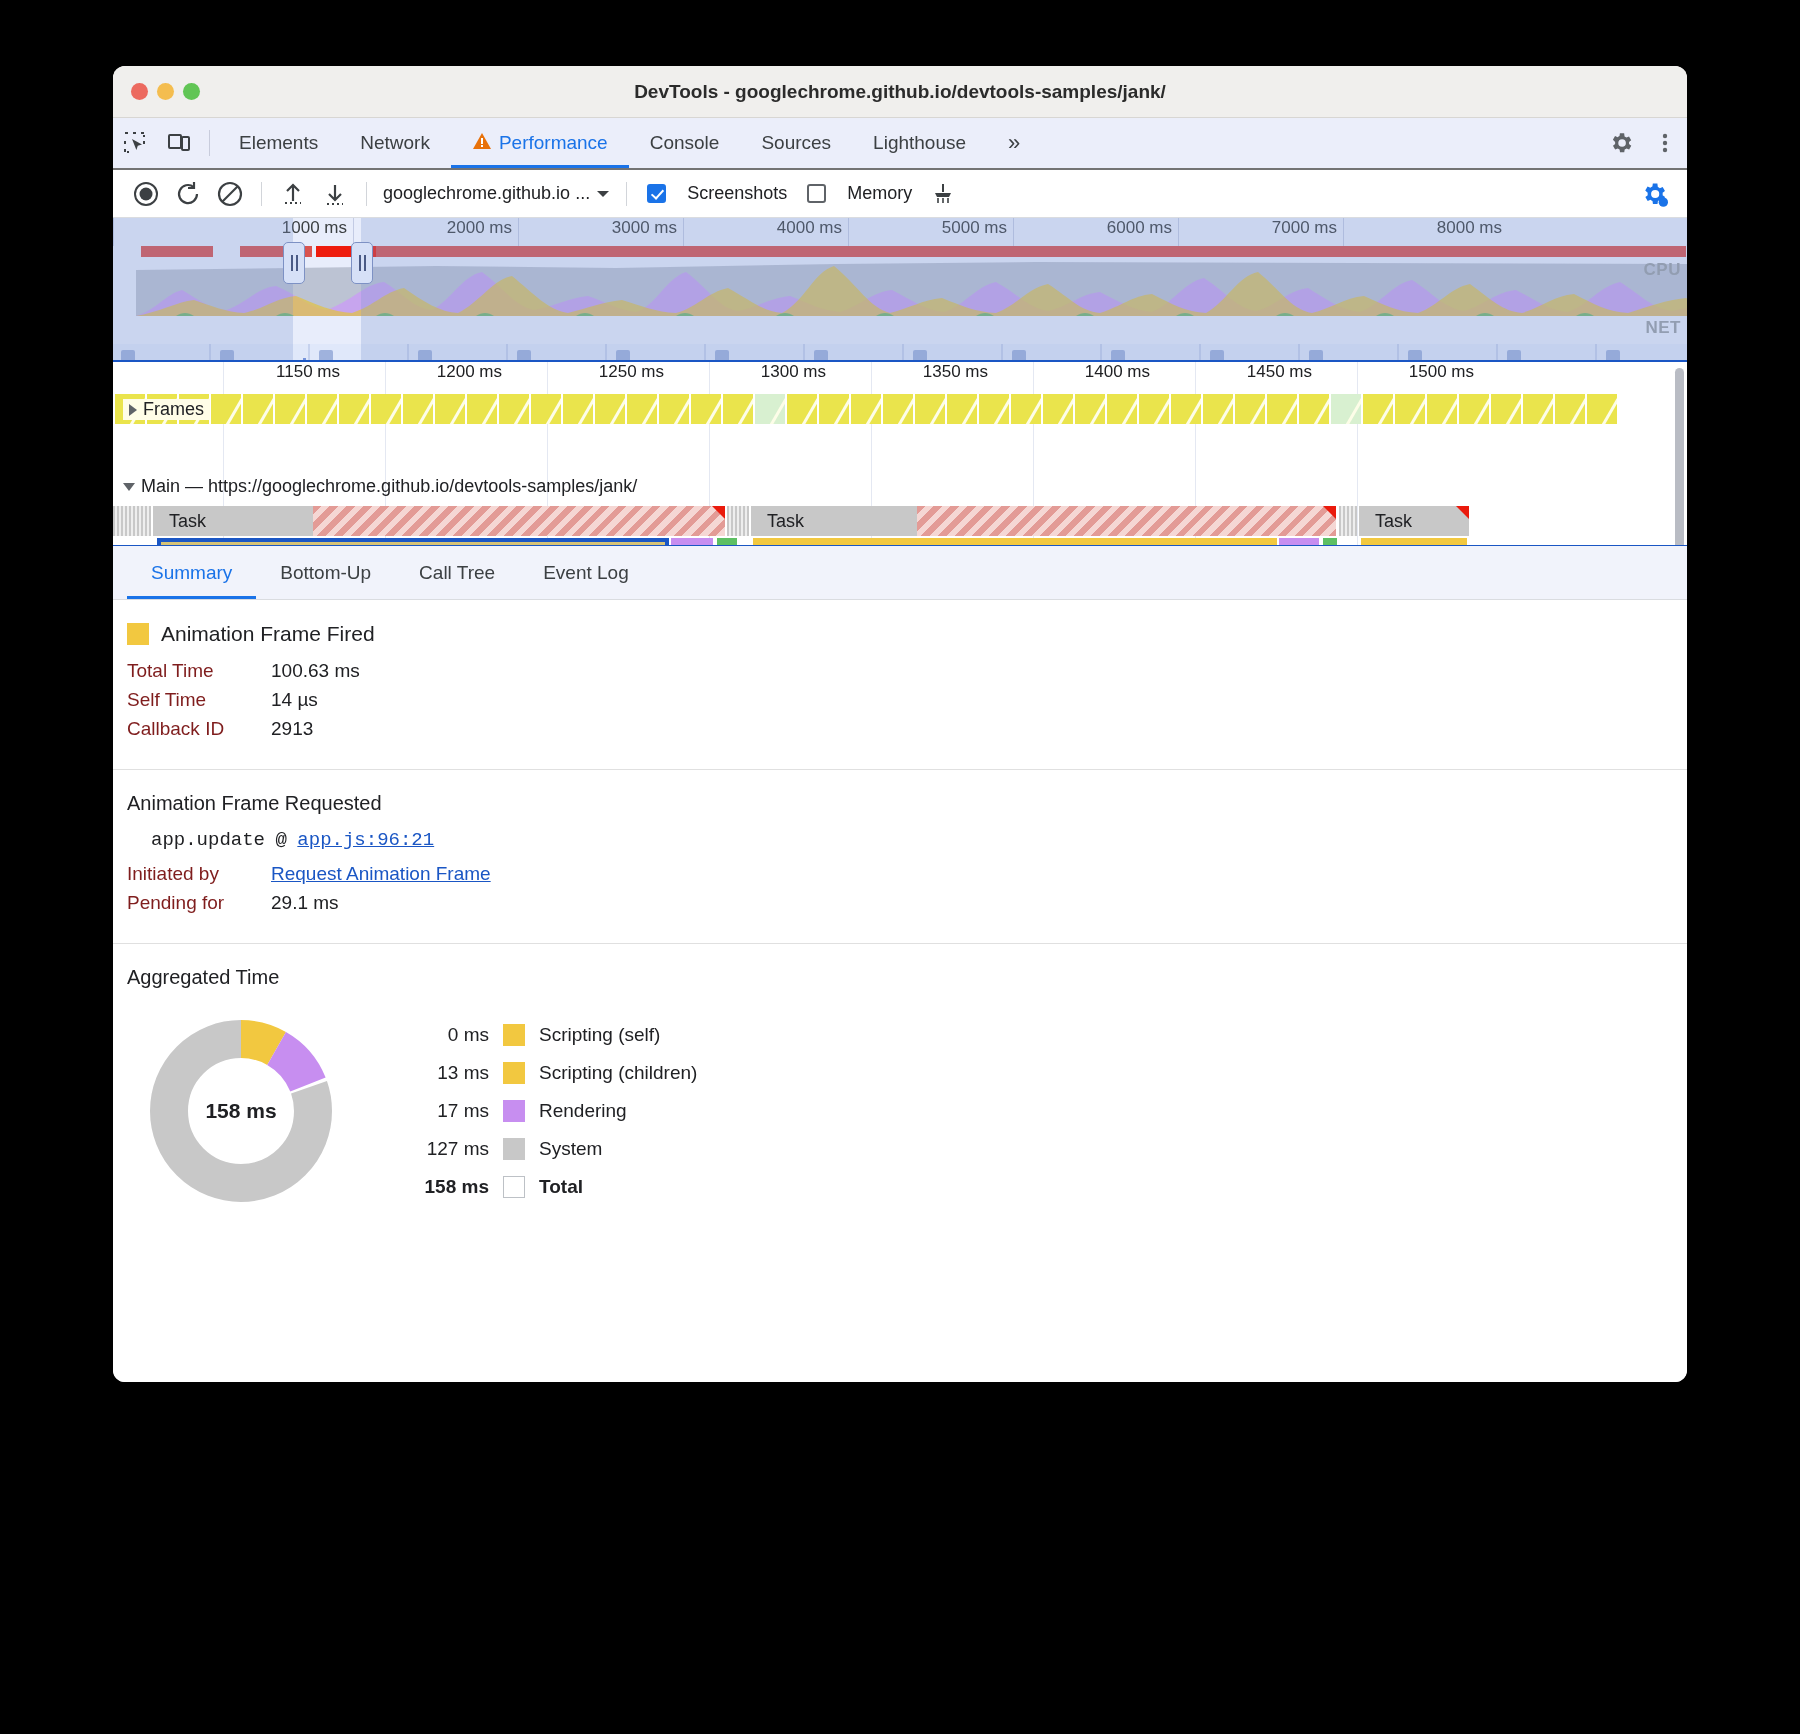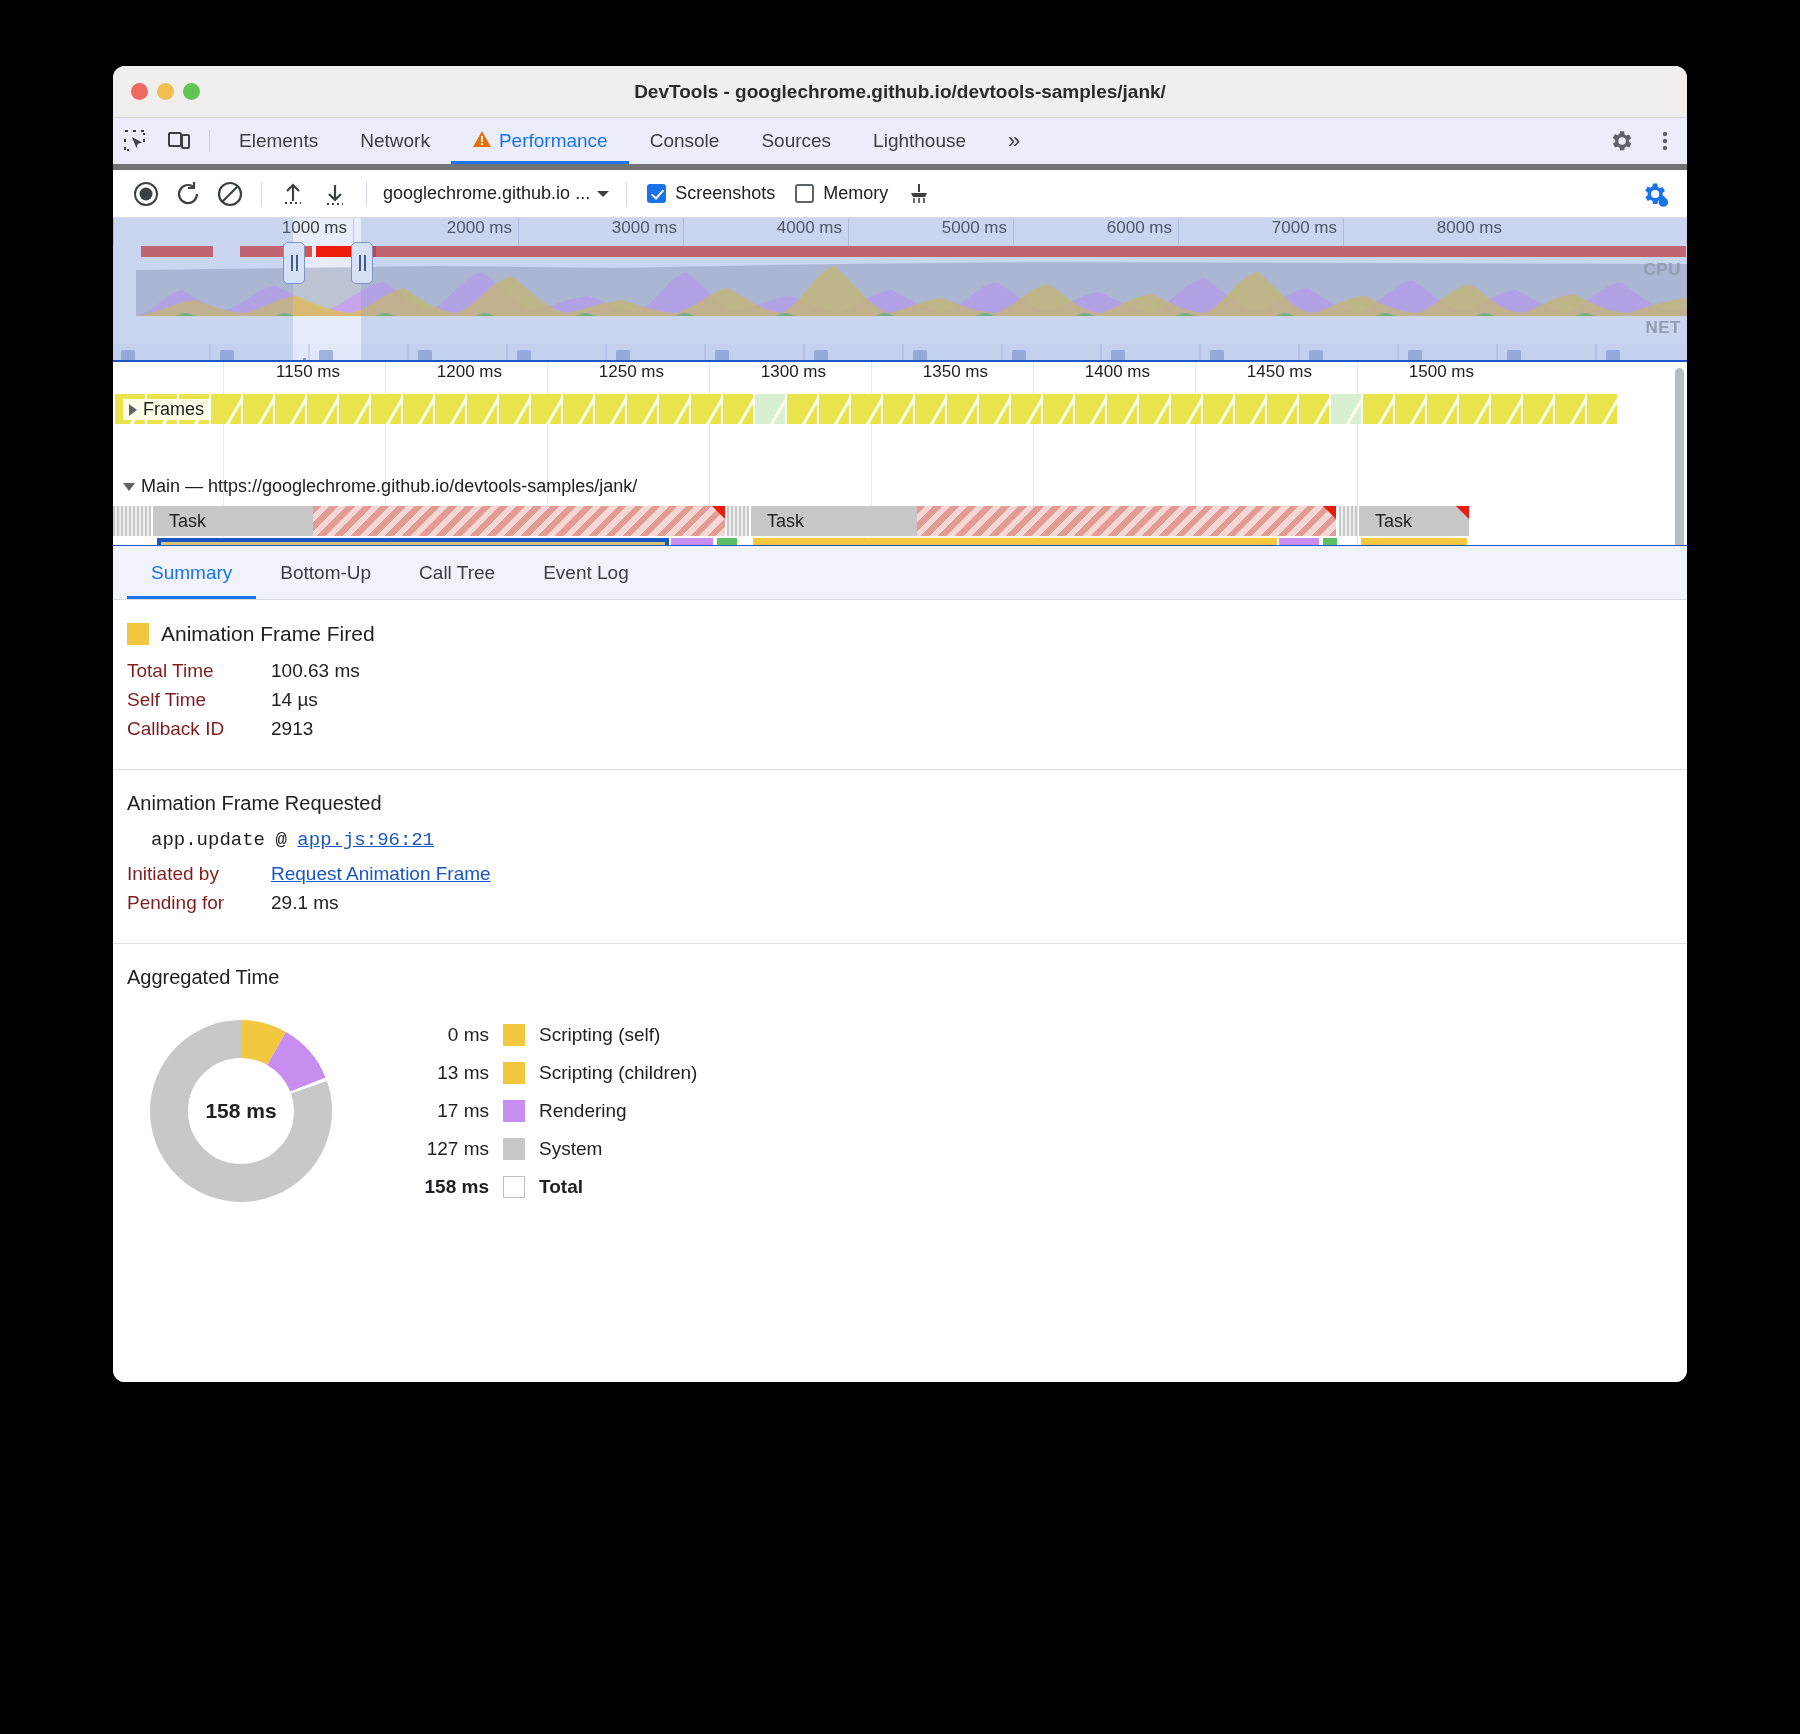--- a/index.html
+++ b/index.html
@@ -37,21 +37,21 @@
   .title-text {
     position: absolute; left: 0; right: 0; text-align: center;
     font-size: 19px; font-weight: bold; color: #2b2b2b;
     pointer-events: none;
   }
 
   
   .tabstrip {
     height: 52px; background: #ebeefa;
     display: flex; align-items: stretch;
-    border-bottom: 6px solid #737373;
+    border-bottom: 2px solid #737373;
     flex: none;
   }
   .tb-icon {
     width: 44px; display: flex; align-items: center; justify-content: center;
     cursor: pointer;
   }
   .vsep { width: 1px; background: #c8ccdc; margin: 12px 8px; }
   .tab {
     display: flex; align-items: center; gap: 7px;
     padding: 0 21px; font-size: 19px; color: #3c4043;
@@ -68,21 +68,21 @@
   .perf-toolbar {
     height: 48px; background: #fff; display: flex; align-items: center;
     gap: 0; padding: 12px 12px; border-bottom: 1px solid #dadce0; flex: none;
   }
   .pt-btn { width: 42px; height: 42px; display:flex; align-items:center; justify-content:center; cursor: pointer; }
   .pt-sep { width:1px; height:24px; background:#d2d5da; margin:0 10px; }
   .url-select {
     display:flex; align-items:center; gap:6px; font-size:18px; color:#202124;
     padding: 0 6px; cursor: pointer; max-width: 290px;
   }
-  .cbx { display:flex; align-items:center; gap:9px; font-size:18px; color:#202124; cursor:pointer; padding:0 10px; }
+  .cbx { display:flex; align-items:center; gap:21px; font-size:18px; color:#202124; cursor:pointer; padding:0 10px; }
   .box { width:19px; height:19px; border:2px solid #5f6368; border-radius:3px; background:#fff; }
   .box.checked { background:#1a73e8; border-color:#1a73e8; position:relative; }
   .box.checked::after{
     content:""; position:absolute; left:5px; top:1px; width:5px; height:10px;
     border:solid #fff; border-width:0 2px 2px 0; transform:rotate(42deg);
   }
   .pt-right { margin-left:auto; display:flex; align-items:center; }
 
   
   .overview { flex:none; position:relative; background:#e8edfb; height:142px; }

